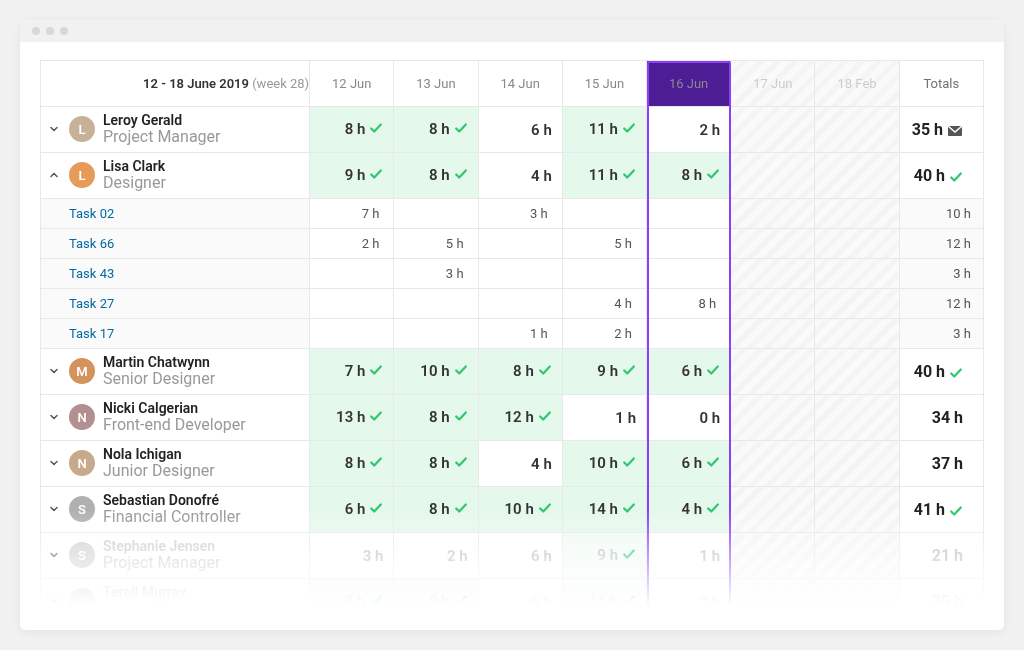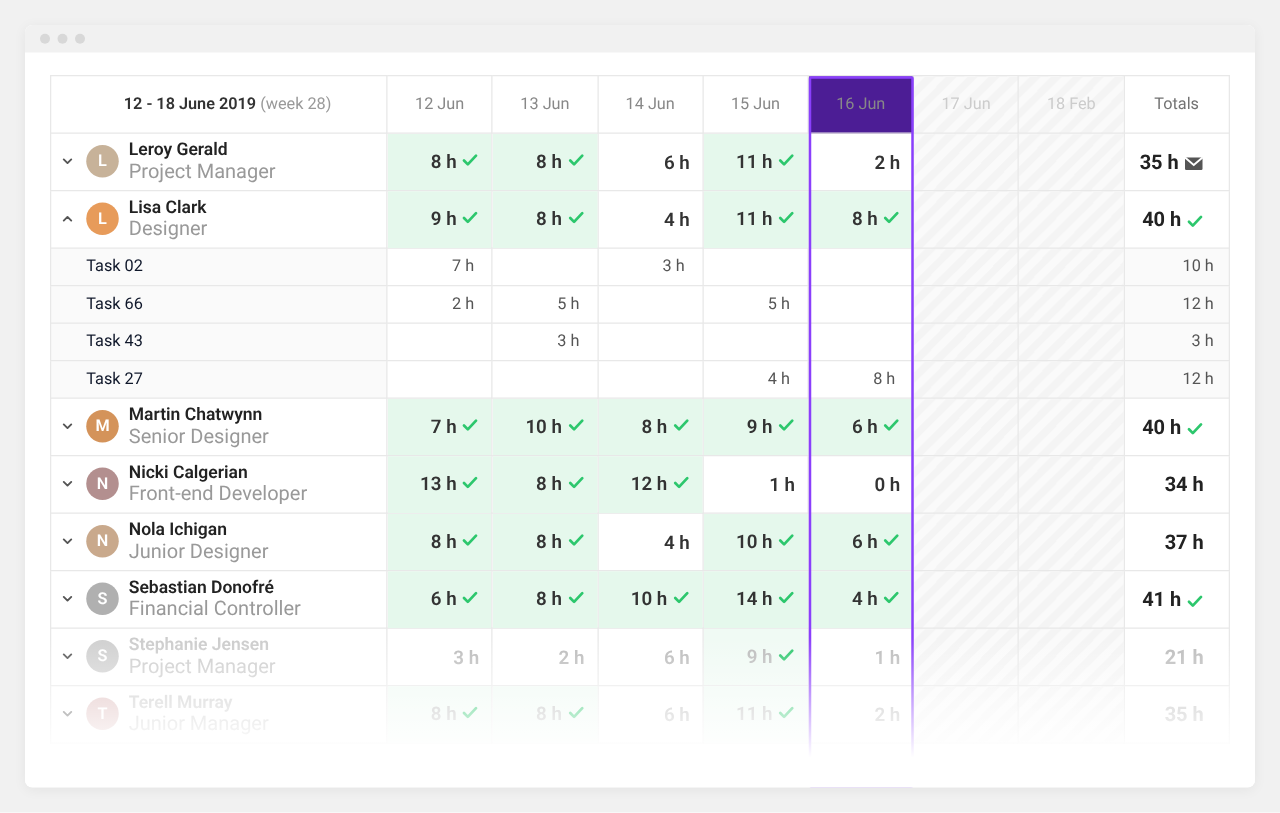--- a/index.html
+++ b/index.html
@@ -48,21 +48,21 @@
   col.day-col { width: 82px; }
   col.total-col { width: 82px; }
   th {
     font-weight: 400;
     color: #888;
     font-size: 13px;
     text-align: center;
     background: #fff;
   }
   th.range {
-    text-align: center;
+    text-align: right;
     padding-left: 14px;
     color: #333;
     font-weight: 600;
   }
   th.range .week { color: #999; font-weight: 400; }
   th.disabled-day { color: #ccc; background: repeating-linear-gradient(135deg, #fafafa, #fafafa 6px, #f4f4f4 6px, #f4f4f4 12px); }
   th.totals { color: #737373; }
   th.today { background: #4c1d95; }
 
   
@@ -123,21 +123,21 @@
   td.total-cell .mail { color: #666; margin-left: 4px; display: inline-flex; vertical-align: middle; }
   td.total-cell .mail svg { width: 16px; height: 12px; }
 
   
   tr.task-row td {
     height: 30px;
     font-size: 13px;
   }
   tr.task-row td.task-name {
     padding-left: 28px;
-    color: #0f172a;
+    color: #0369a1;
     background: #fafafa;
     margin-top: 16px;
   }
   tr.task-row td.thcell {
     text-align: right;
     padding-right: 14px;
     color: #555;
     font-weight: 400;
     background: #fff;
   }
@@ -323,20 +323,31 @@
             <td class="task-name">Task 27</td>
             <td class="thcell empty"></td>
             <td class="thcell empty"></td>
             <td class="thcell empty"></td>
             <td class="thcell">4 h</td>
             <td class="thcell">8 h</td>
             <td class="tdisabled"></td>
             <td class="tdisabled"></td>
             <td class="ttotal">12 h</td>
           </tr>
+          <tr class="task-row">
+            <td class="task-name">Task 17</td>
+            <td class="thcell empty"></td>
+            <td class="thcell empty"></td>
+            <td class="thcell">1 h</td>
+            <td class="thcell">2 h</td>
+            <td class="thcell empty"></td>
+            <td class="tdisabled"></td>
+            <td class="tdisabled"></td>
+            <td class="ttotal">3 h</td>
+          </tr>
           <tr>
             <td class="person-cell">
               <div class="person-inner">
                 <span class="chev">
                   <svg viewBox="0 0 16 16" fill="none" stroke="currentColor" stroke-width="2" stroke-linecap="round" stroke-linejoin="round">
                     <polyline points="4,6 8,10 12,6"></polyline>
                   </svg>
                 </span>
                 <span class="avatar" style="background:#d4935a">M</span>
                 <span class="pinfo">

